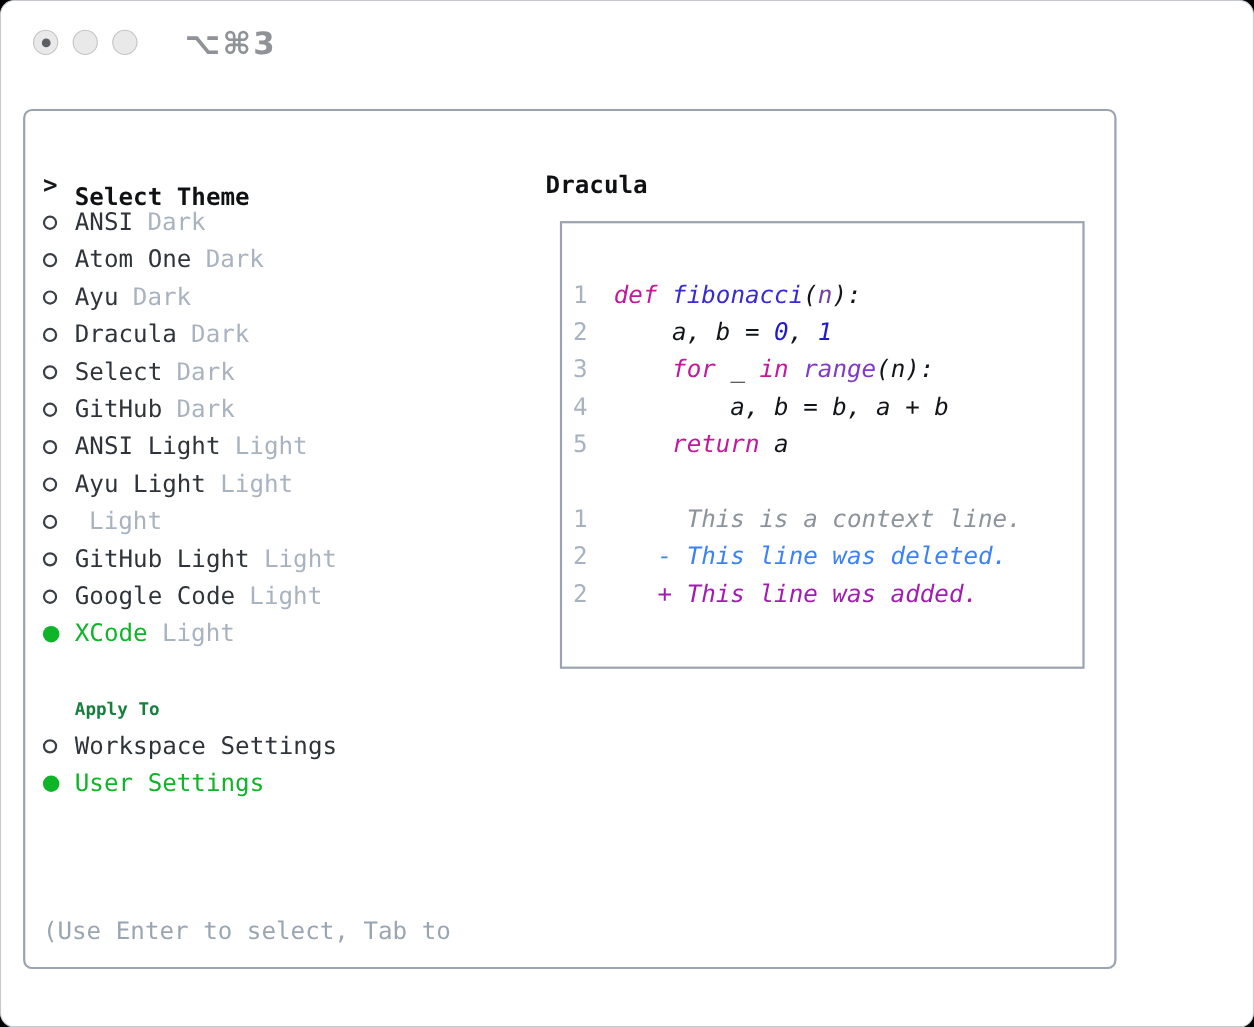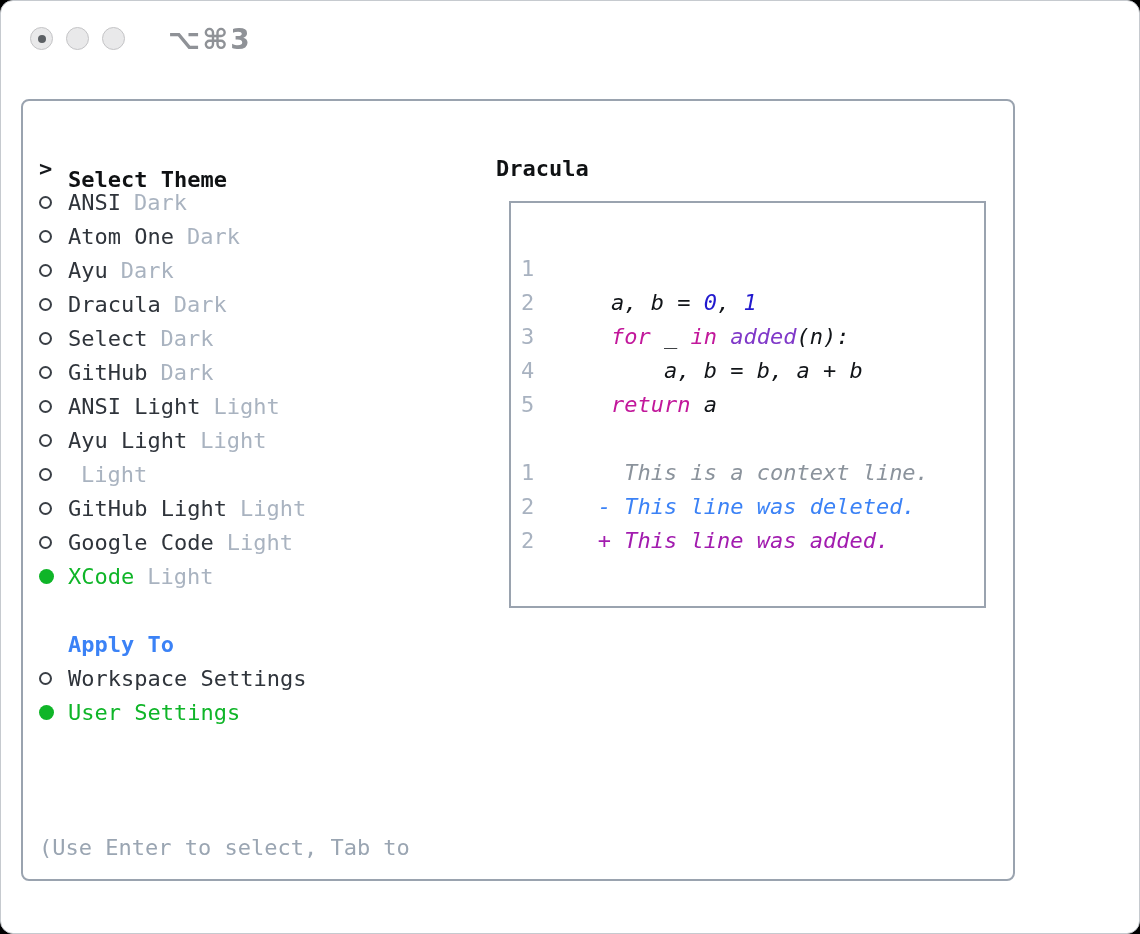--- a/index.html
+++ b/index.html
@@ -38,21 +38,21 @@
   .prompt{font-weight:700;color:var(--text);}
   .bullet{width:13px;height:13px;border:2px solid #3a3f46;border-radius:50%;
     display:inline-block;box-sizing:border-box;}
   .bullet.on{width:15px;height:15px;background:var(--green);border:none;}
   .name{white-space:pre;color:#2f343b;}
   .name.bold{font-weight:700;color:#0f1113;margin-top:22px;}
   .name.green{color:var(--green);text-align:right;}
   .variant{margin-left:13px;color:var(--muted);white-space:pre;}
   .spacer{height:34px;}
   .apply-hdr{height:34px;display:flex;align-items:center;padding-left:29px;
-    font-size:22px;font-weight:600;color:#3b82f6;}
+    font-size:16px;font-weight:600;color:#15803d;}
   .help{font-size:22px;line-height:34px;color:var(--help);white-space:pre;}
   
   .preview-title{position:absolute;left:473px;top:50px;height:34px;display:flex;
     align-items:center;font-size:22px;font-weight:700;color:#0f1113;}
   .preview-box{
     position:absolute;left:486px;top:100px;width:477px;height:407px;
     border:2px solid var(--border);box-sizing:border-box;background:#fff;
     padding:48px 0 0 10px;overflow:hidden;
   }
   .cl{height:34px;display:flex;align-items:center;font-size:22px;}
@@ -189,28 +189,29 @@
         <div>(Use Enter to select, Tab to</div>
         <div>change focus)</div>
       </div>
     </div>
 
     <div class="preview-title">Dracula</div>
     <div class="preview-box">
       <div id="code">
           <div class="cl">
             <span class="ln">1</span>
+            <span class="codeseg"><span style="color: rgb(194, 24, 155);">def</span><span style="color: rgb(17, 20, 24);"> </span><span style="color: rgb(55, 43, 211);">fibonacci</span><span style="color: rgb(17, 20, 24);">(</span><span style="color: rgb(112, 64, 164);">n</span><span style="color: rgb(17, 20, 24);">):</span></span>
           </div>
           <div class="cl">
             <span class="ln">2</span>
             <span class="codeseg"><span style="color: rgb(17, 20, 24);">    a, b = </span><span style="color: rgb(33, 25, 206);">0</span><span style="color: rgb(17, 20, 24);">, </span><span style="color: rgb(33, 25, 206);">1</span></span>
           </div>
           <div class="cl">
             <span class="ln">3</span>
-            <span class="codeseg"><span style="color: rgb(17, 20, 24);">    </span><span style="color: rgb(194, 24, 155);">for</span><span style="color: rgb(17, 20, 24);"> _ </span><span style="color: rgb(194, 24, 155);">in</span><span style="color: rgb(17, 20, 24);"> </span><span style="color: rgb(128, 57, 201);">added</span><span style="color: rgb(17, 20, 24);">(n):</span></span>
+            <span class="codeseg"><span style="color: rgb(17, 20, 24);">    </span><span style="color: rgb(194, 24, 155);">for</span><span style="color: rgb(17, 20, 24);"> _ </span><span style="color: rgb(194, 24, 155);">in</span><span style="color: rgb(17, 20, 24);"> </span><span style="color: rgb(128, 57, 201);">range</span><span style="color: rgb(17, 20, 24);">(n):</span></span>
           </div>
           <div class="cl">
             <span class="ln">4</span>
             <span class="codeseg"><span style="color: rgb(17, 20, 24);">        a, b = b, a + b</span></span>
           </div>
           <div class="cl">
             <span class="ln">5</span>
             <span class="codeseg"><span style="color: rgb(17, 20, 24);">    </span><span style="color: rgb(194, 24, 155);">return</span><span style="color: rgb(17, 20, 24);"> a</span></span>
           </div>
           <div class="cl">

